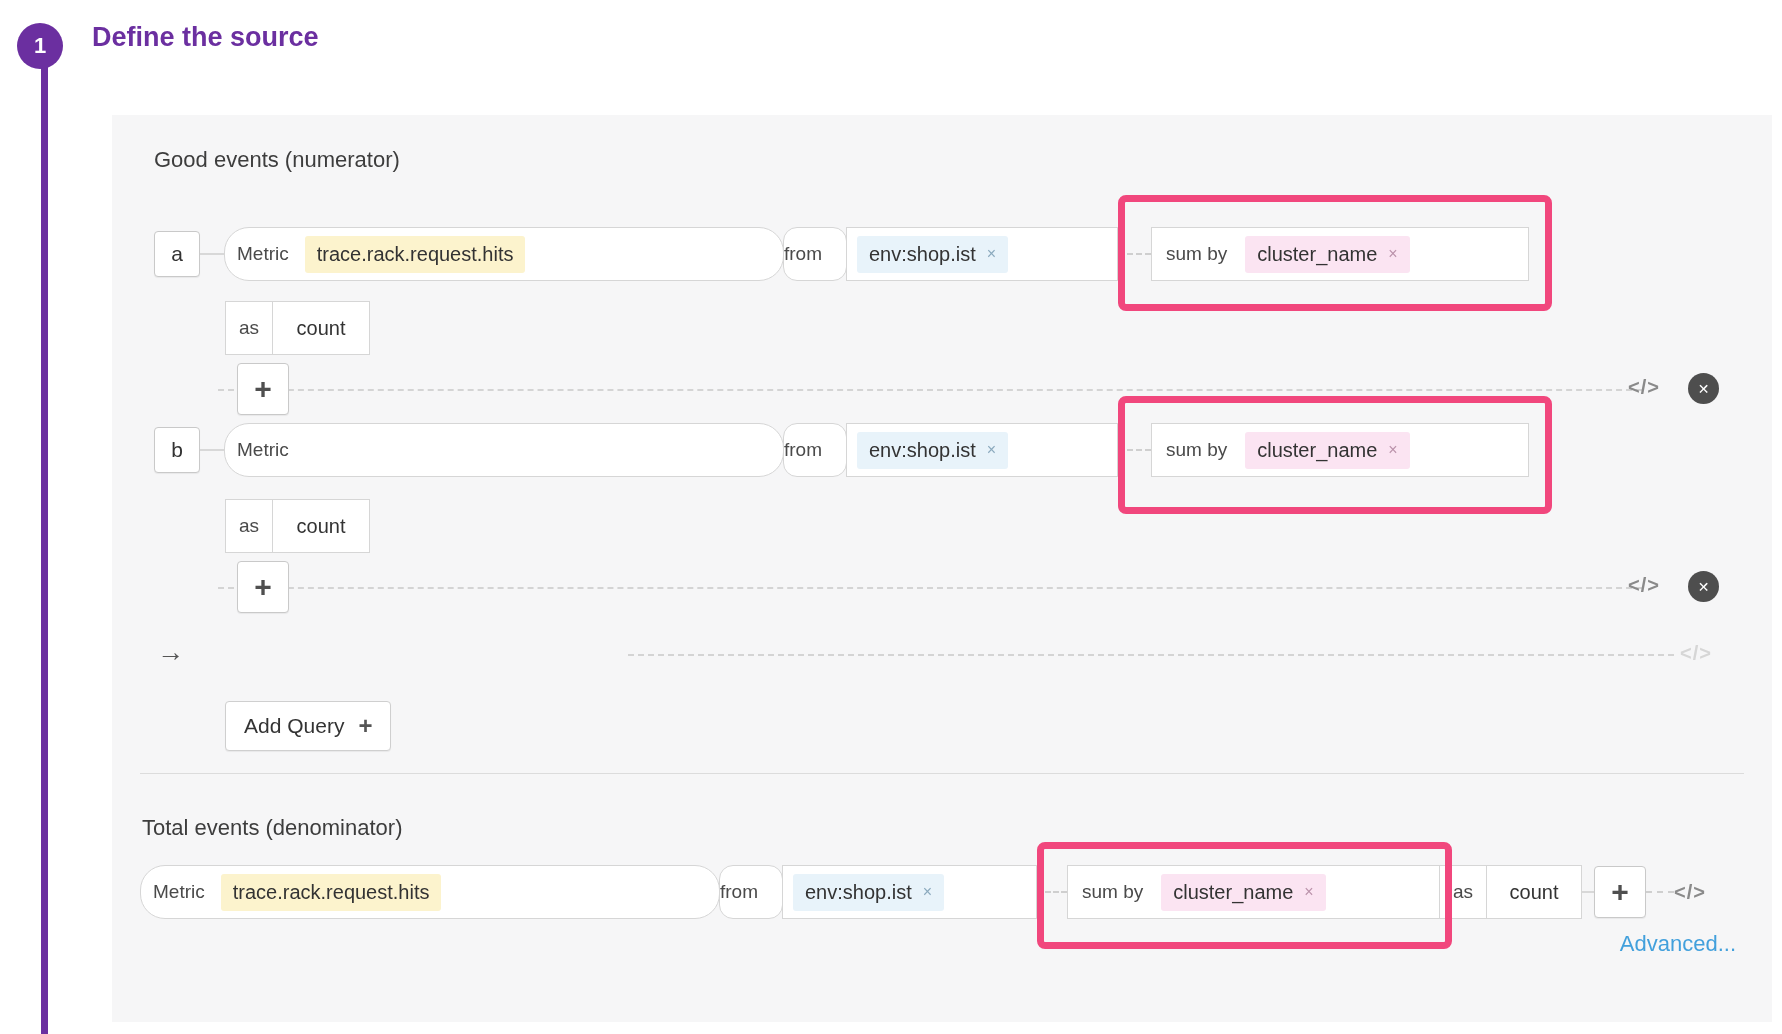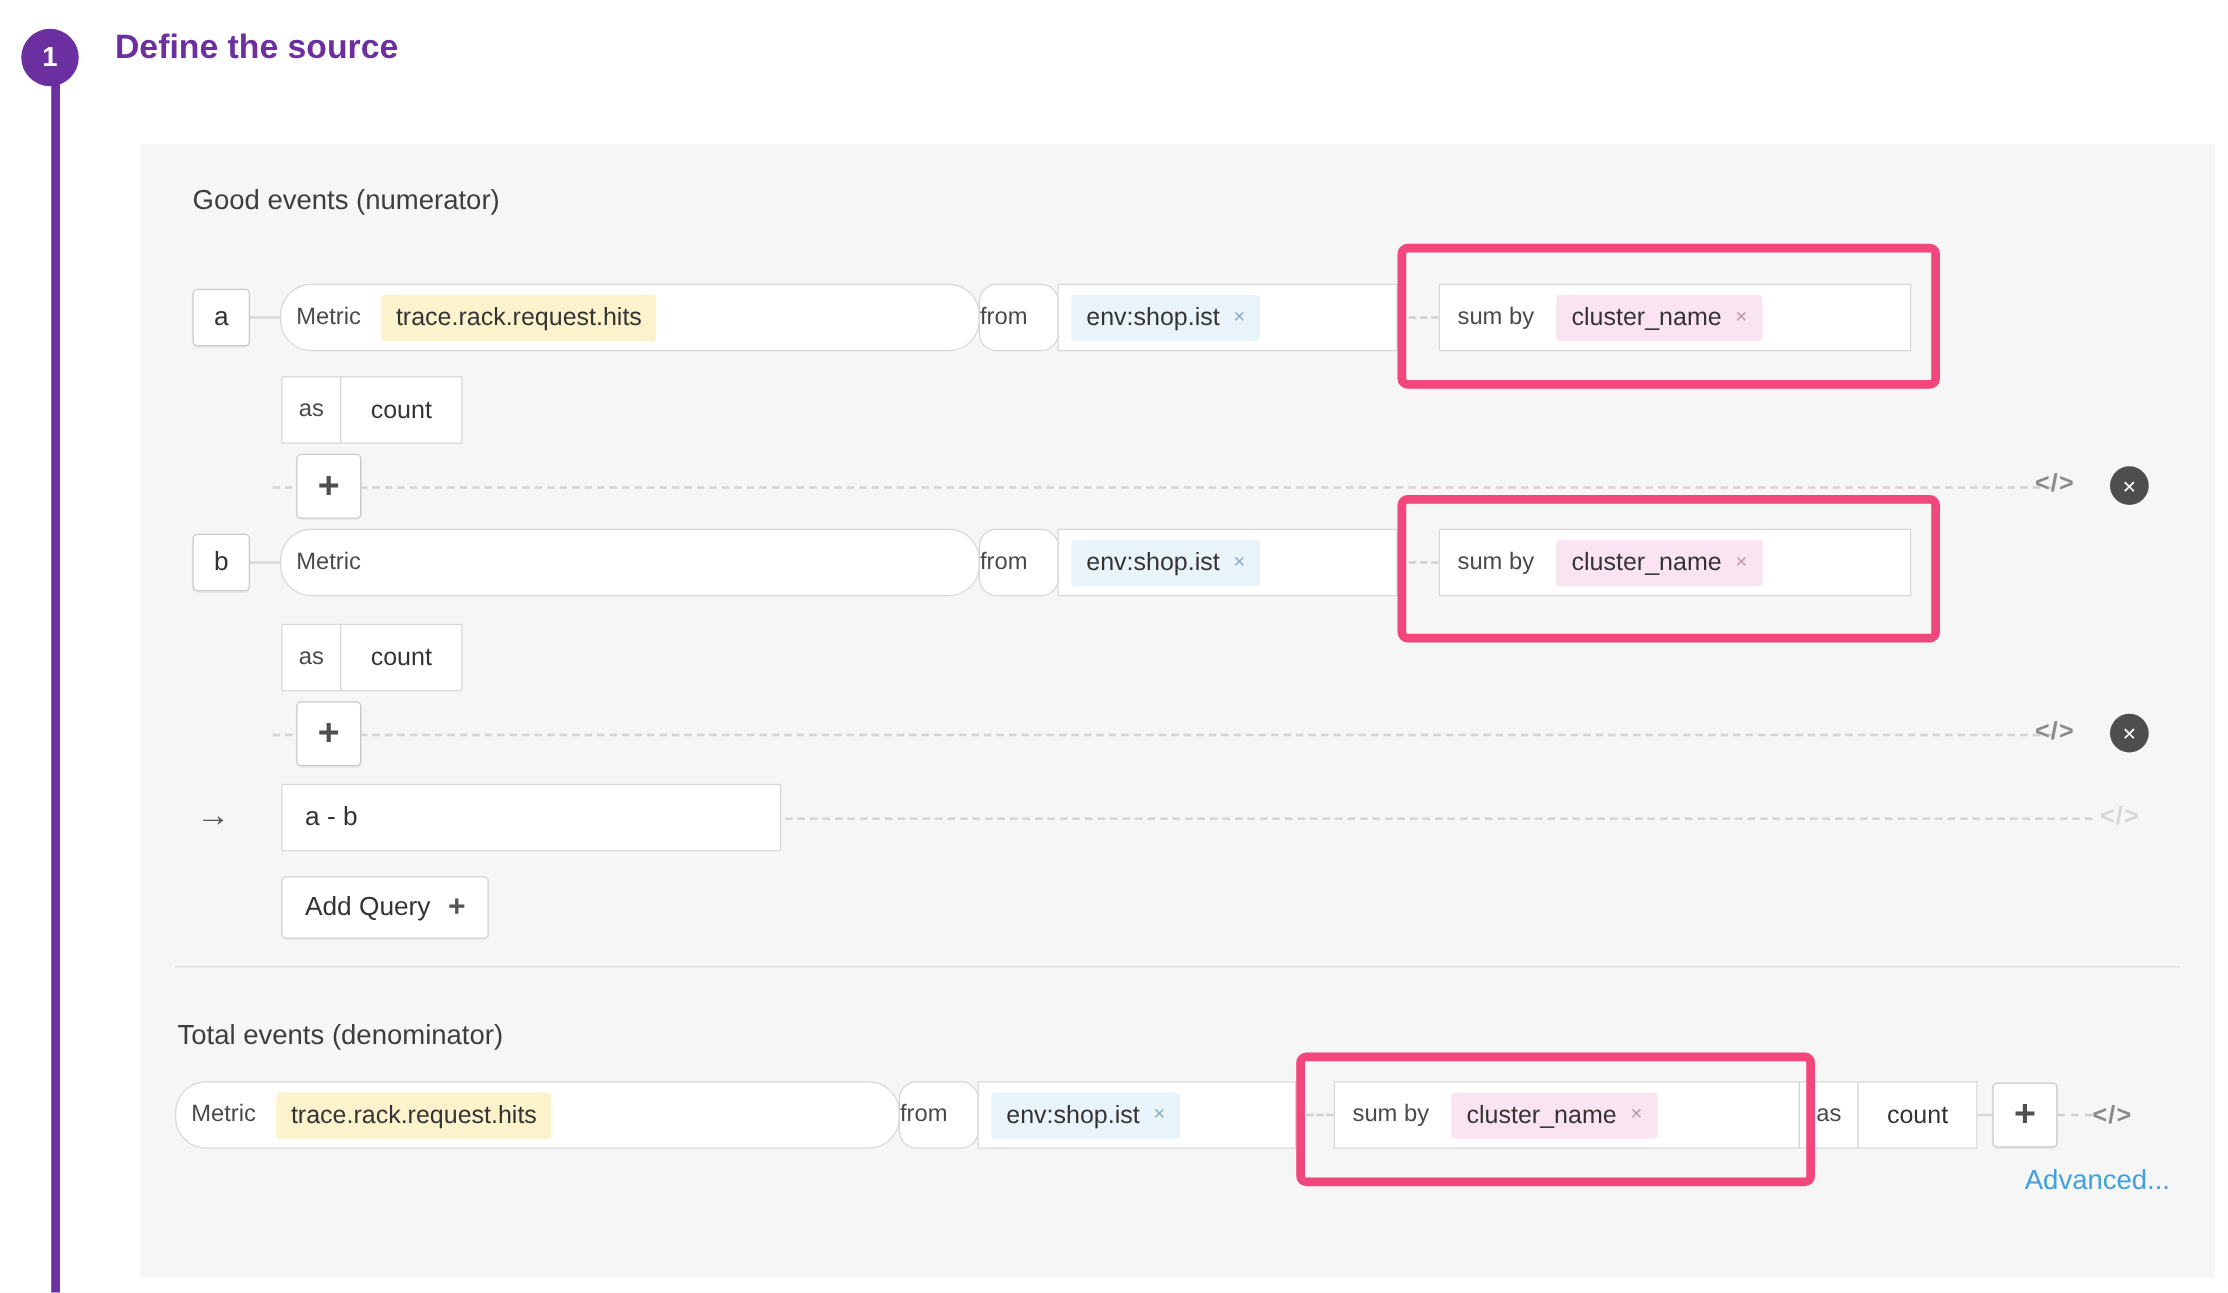--- a/index.html
+++ b/index.html
@@ -189,23 +189,20 @@
       <span>count</span>
     </div>
   </div>
 
   <div class="dashline" style="left:106px; top:472px; width:1424px;"></div>
   <div class="plus-btn abs" style="left:125px; top:446px;">+</div>
   <div class="icon-code abs" style="left:1516px; top:459px;">&lt;/&gt;</div>
   <div class="icon-x" style="left:1576px; top:456px;">✕</div>
 
   <div class="arrow" style="left:45px; top:522px;">→</div>
-  <div class="formula-box" style="left:113px; top:512px;">
-    <span>a - b</span>
-  </div>
   <div class="dashline" style="left:516px; top:539px; width:1046px;"></div>
   <div class="icon-code abs faint" style="left:1568px; top:527px;">&lt;/&gt;</div>
 
   <div class="add-query" style="left:113px; top:586px;">
     <span>Add Query</span>
     <span class="plus-glyph">+</span>
   </div>
 
   <div class="divider" style="left:28px; top:658px; width:1604px;"></div>
 

